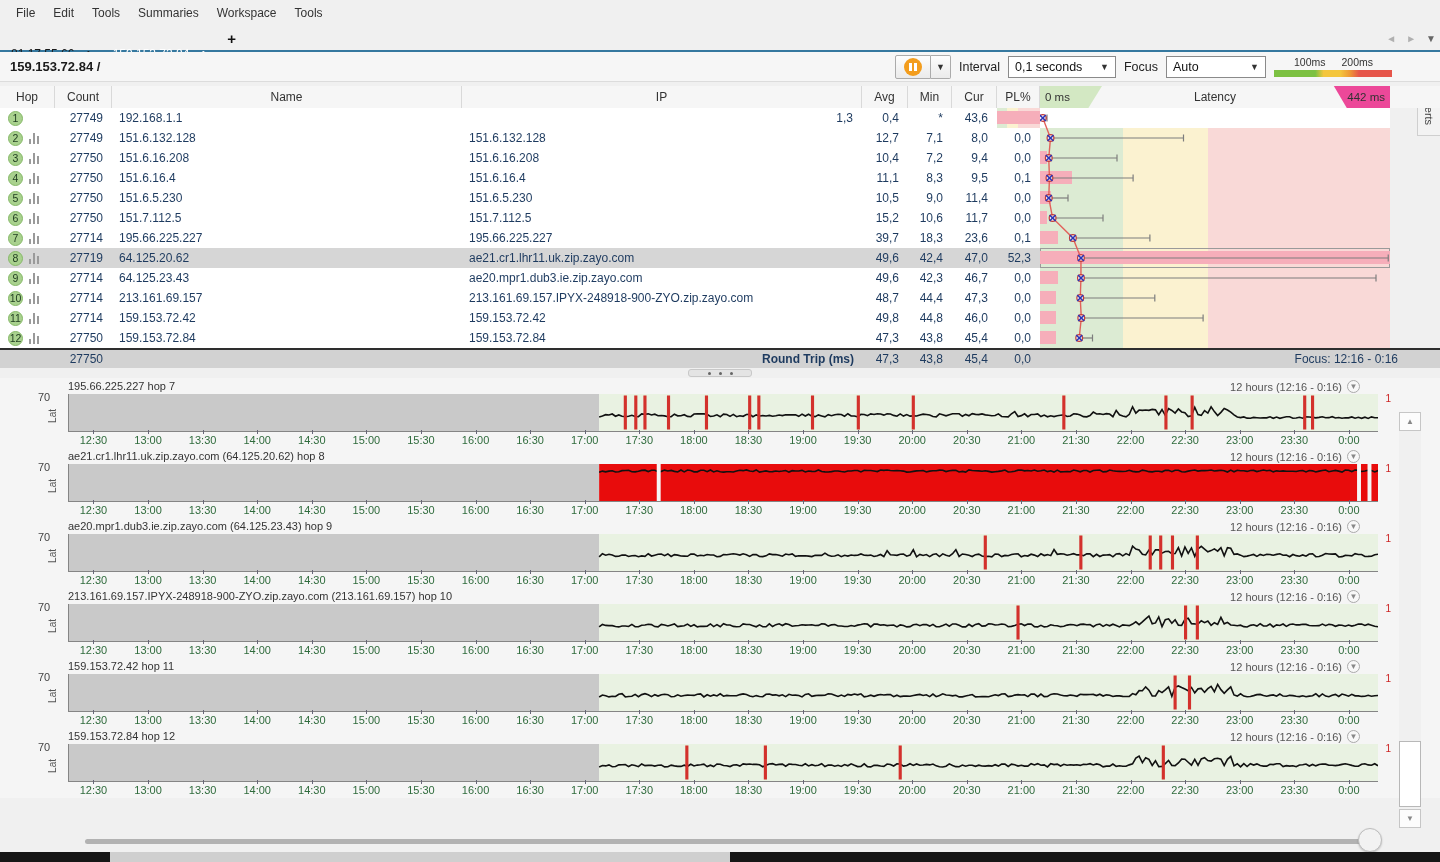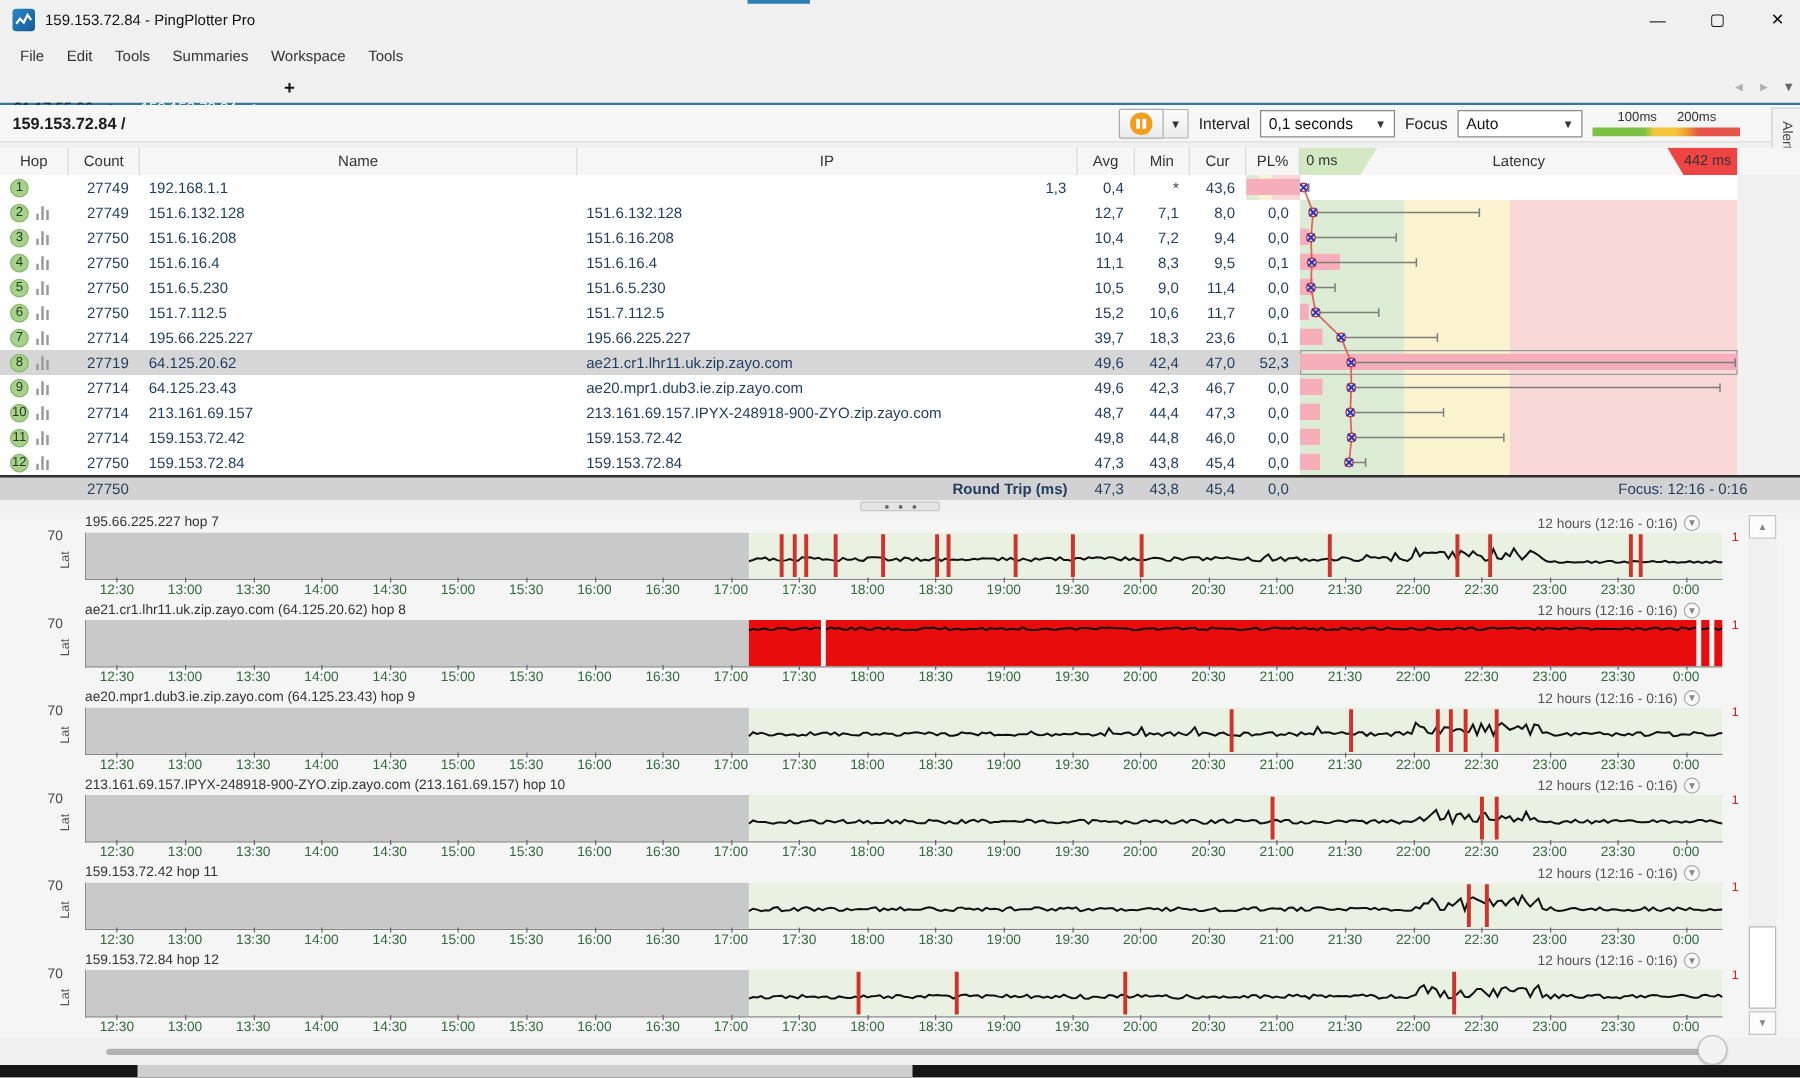--- a/index.html
+++ b/index.html
@@ -58,21 +58,21 @@
 
   
   .table{margin-top:4px;position:relative;}
   .thead,.row,.sumrow{display:grid;grid-template-columns:55px 57px 350px 400px 46px 44px 45px 43px 350px 50px;}
   .thead{height:22px;background:#f6f6f6;align-items:center;color:#333;}
   .thead>div{height:100%;display:flex;align-items:center;justify-content:center;border-right:1px solid #d9d9d9;}
   .thead>div.nob{border-right:none;}
   .latheader{position:relative;justify-content:center;}
   .lat-min{position:absolute;left:0;top:0;bottom:0;width:62px;background:#d3e8c3;display:flex;align-items:center;
            padding-left:5px;clip-path:polygon(0 0,100% 0,78% 100%,0 100%);font-size:11.5px;color:#333;}
-  .lat-max{position:absolute;right:0;top:0;bottom:0;width:72px;background:#ef4444;display:flex;align-items:center;
+  .lat-max{position:absolute;right:0;top:0;bottom:0;width:72px;background:#ec4899;display:flex;align-items:center;
            justify-content:flex-end;padding-right:5px;clip-path:polygon(22% 0,100% 0,100% 100%,40% 100%);font-size:11.5px;color:#333;}
   .row{height:20px;background:#fff;width:1390px;color:#1d3a5f;}
   .row.sel{background:#d6d6d6;}
   .row>div{display:flex;align-items:center;}
   .c-hop{gap:6px;padding-left:8px;}
   .hopnum{width:15px;height:15px;border-radius:50%;background:#a9d18e;border:1px solid #86b968;color:#1e3b1e;
           font-size:10.5px;display:flex;align-items:center;justify-content:center;flex:0 0 auto;}
   .minibars{display:flex;align-items:flex-end;gap:2px;height:11px;}
   .minibars i{width:2px;background:#9a9a9a;display:block;}
   .minibars i:nth-child(1){height:5px;} .minibars i:nth-child(2){height:11px;} .minibars i:nth-child(3){height:8px;}
@@ -122,34 +122,20 @@
   .hknob{position:absolute;left:1358px;top:0;width:24px;height:24px;border-radius:50%;background:#f2f2f2;
          border:1px solid #bdbdbd;box-shadow:0 1px 2px rgba(0,0,0,.2);}
   .bottomstrip{position:absolute;left:0;bottom:0;width:1440px;height:10px;background:#161616;}
   .bottomstrip i{position:absolute;left:110px;top:0;width:620px;height:10px;background:#cfcfcf;display:block;}
 </style>
 </head>
 <body>
 
 <div class="win">
 
-  <div class="titlebar">
-    <div class="appicon">
-      <svg viewBox="0 0 14 14">
-          <polyline points="1,10 4,6 7,9 10,3 13,7" fill="none" stroke="#fff" stroke-width="1.8"></polyline>
-        </svg>
-    </div>
-    <span class="title">159.153.72.84 - PingPlotter Pro</span>
-    <div class="winbtns">
-      <span class="winbtn">—</span>
-      <span class="winbtn">▢</span>
-      <span class="winbtn">✕</span>
-    </div>
-    <div class="bluestrip"></div>
-  </div>
 
   <div class="menubar" id="menubar">
       <span class="menuitem">File</span>
       <span class="menuitem">Edit</span>
       <span class="menuitem">Tools</span>
       <span class="menuitem">Summaries</span>
       <span class="menuitem">Workspace</span>
       <span class="menuitem">Tools</span>
     </div>
 

